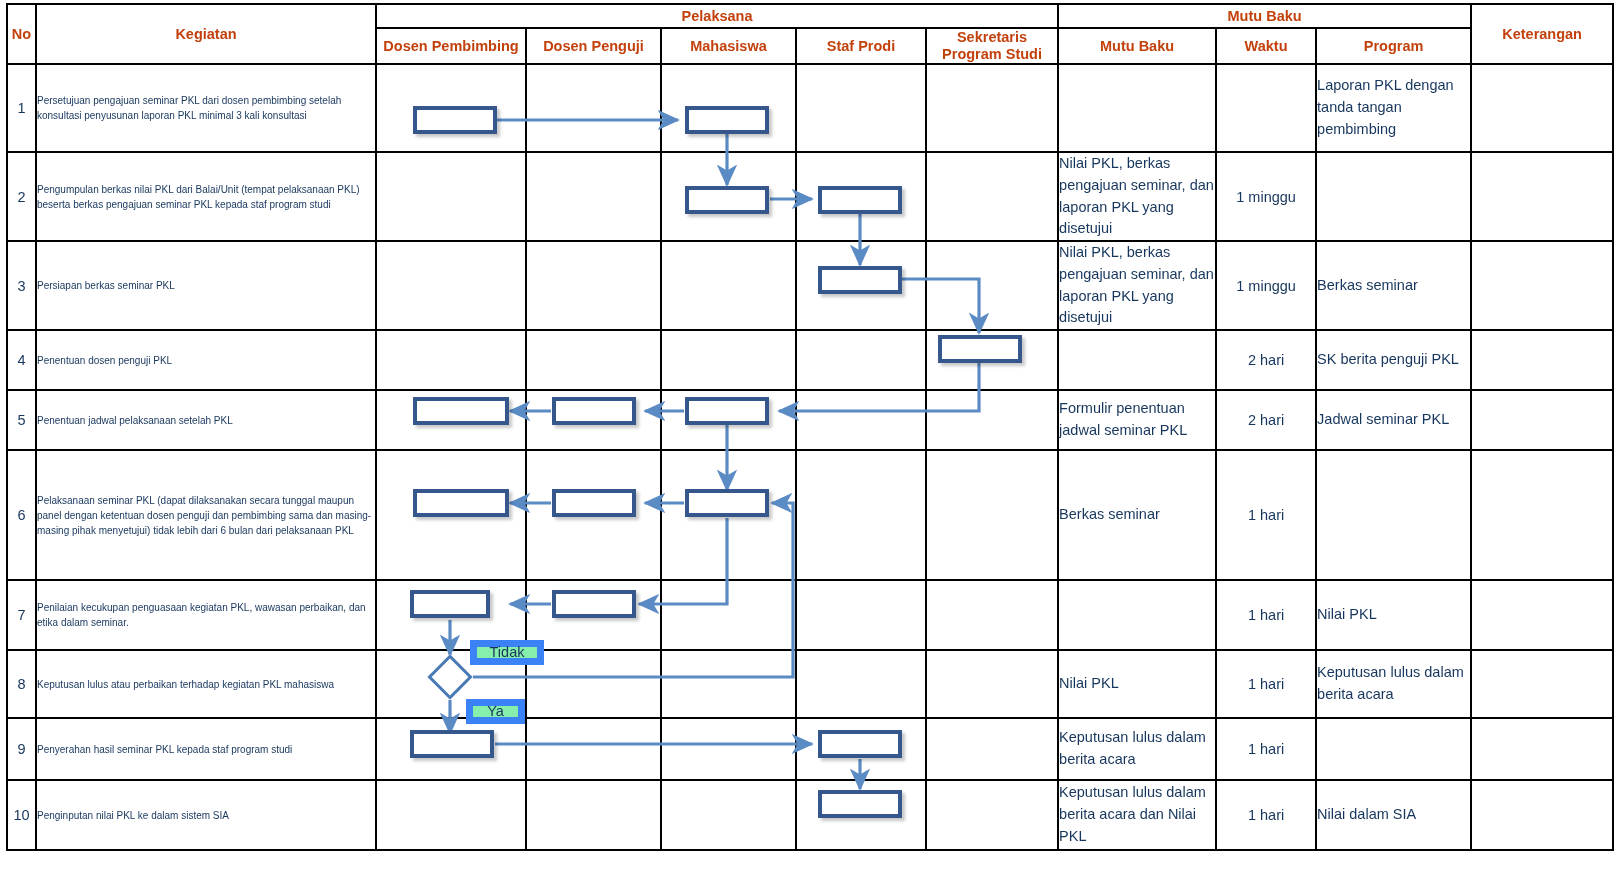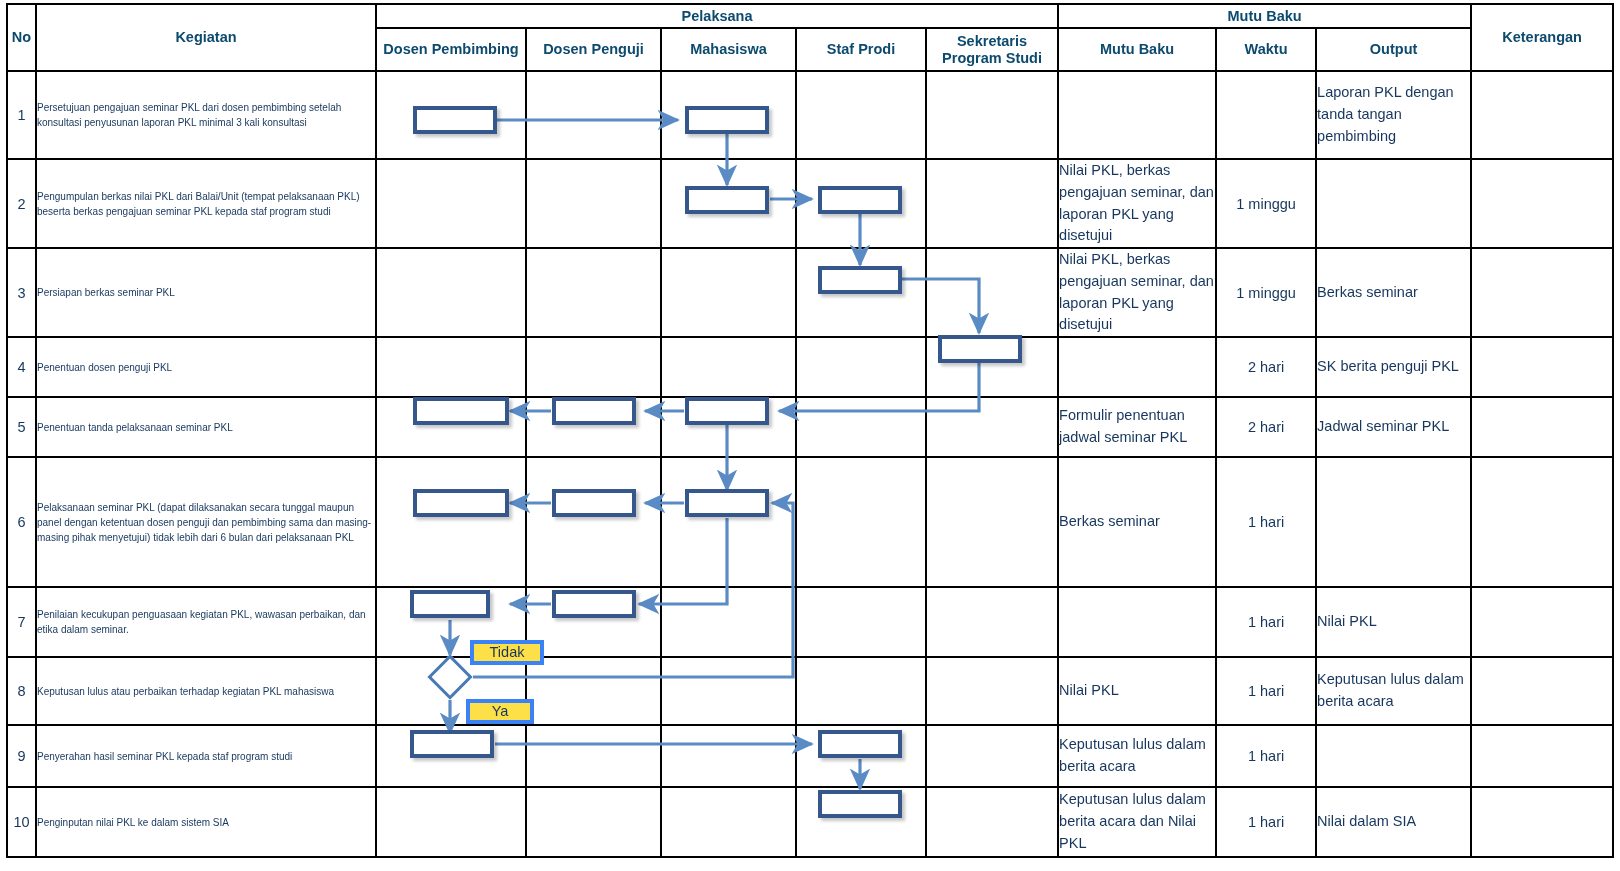--- a/index.html
+++ b/index.html
@@ -16,21 +16,21 @@
   table.sop td, table.sop th{
     border:2px solid #000;
     padding:0;
     vertical-align:middle;
     background:transparent;
   }
   th.hd{
     font-size:14.5px;
     font-weight:bold;
     text-align:center;
-    color:#0c4a6e;
+    color:#c2410c;
     padding:3px 2px;
     line-height:1.15;
   }
   td.num{
     text-align:center;
     font-size:14.5px;
     color:#17365d;
   }
   td.keg{
     font-size:10px;
@@ -73,22 +73,22 @@
   .diamond{
     position:absolute;
     box-sizing:border-box;
     background:#ffffff;
     border:3px solid #4a7ab5;
     transform:rotate(45deg);
   }
   .lbl{
     position:absolute;
     box-sizing:border-box;
-    background:#fde047;
-    border:4px solid #3b82f6;
+    background:#86efac;
+    border:7px solid #3b82f6;
     font-size:14.5px;
     color:#17365d;
     text-align:center;
     line-height:1.0;
     display:flex;
     align-items:center;
     justify-content:center;
   }
 </style>
 </head>
@@ -111,29 +111,29 @@
       <col style="width:142px">
     </colgroup>
     <thead>
       <tr style="height:24px">
         <th class="hd" rowspan="2">No</th>
         <th class="hd" rowspan="2">Kegiatan</th>
         <th class="hd" colspan="5">Pelaksana</th>
         <th class="hd" colspan="3">Mutu Baku</th>
         <th class="hd" rowspan="2">Keterangan</th>
       </tr>
-      <tr style="height:43px">
+      <tr style="height:36px">
         <th class="hd">Dosen Pembimbing</th>
         <th class="hd">Dosen Penguji</th>
         <th class="hd">Mahasiswa</th>
         <th class="hd">Staf Prodi</th>
         <th class="hd">Sekretaris Program Studi</th>
         <th class="hd">Mutu Baku</th>
         <th class="hd">Waktu</th>
-        <th class="hd">Output</th>
+        <th class="hd">Program</th>
       </tr>
     </thead>
     <tbody>
       <tr style="height:88px">
         <td class="num">1</td>
         <td class="keg">Persetujuan pengajuan seminar PKL dari dosen pembimbing setelah konsultasi penyusunan laporan PKL minimal 3 kali konsultasi</td>
         <td class="lane"></td>
         <td class="lane"></td>
         <td class="lane"></td>
         <td class="lane"></td>
@@ -177,21 +177,21 @@
         <td class="lane"></td>
         <td class="lane"></td>
         <td class="lane"></td>
         <td class="mb"></td>
         <td class="wk">2 hari</td>
         <td class="out">SK berita penguji PKL</td>
         <td class="ket"></td>
       </tr>
       <tr style="height:60px">
         <td class="num">5</td>
-        <td class="keg">Penentuan tanda pelaksanaan seminar PKL</td>
+        <td class="keg">Penentuan jadwal pelaksanaan setelah PKL</td>
         <td class="lane"></td>
         <td class="lane"></td>
         <td class="lane"></td>
         <td class="lane"></td>
         <td class="lane"></td>
         <td class="mb">Formulir penentuan jadwal seminar PKL</td>
         <td class="wk">2 hari</td>
         <td class="out">Jadwal seminar PKL</td>
         <td class="ket"></td>
       </tr>
@@ -333,16 +333,16 @@
     <div class="node" style="left:552px; top:590px; width:84px; height:28px;"></div>
 
     <div class="diamond" style="left:434px; top:661px; width:32px; height:32px;"></div>
 
     <div class="node" style="left:410px; top:730px; width:84px; height:28px;"></div>
     <div class="node" style="left:818px; top:730px; width:84px; height:28px;"></div>
 
     <div class="node" style="left:818px; top:790px; width:84px; height:28px;"></div>
 
     <div class="lbl" style="left:470px; top:640px; width:74px; height:25px;">Tidak</div>
-    <div class="lbl" style="left:466px; top:699px; width:68px; height:25px;">Ya</div>
+    <div class="lbl" style="left:466px; top:699px; width:59px; height:25px;">Ya</div>
   </div>
 
 </div>
 
 </body></html>

